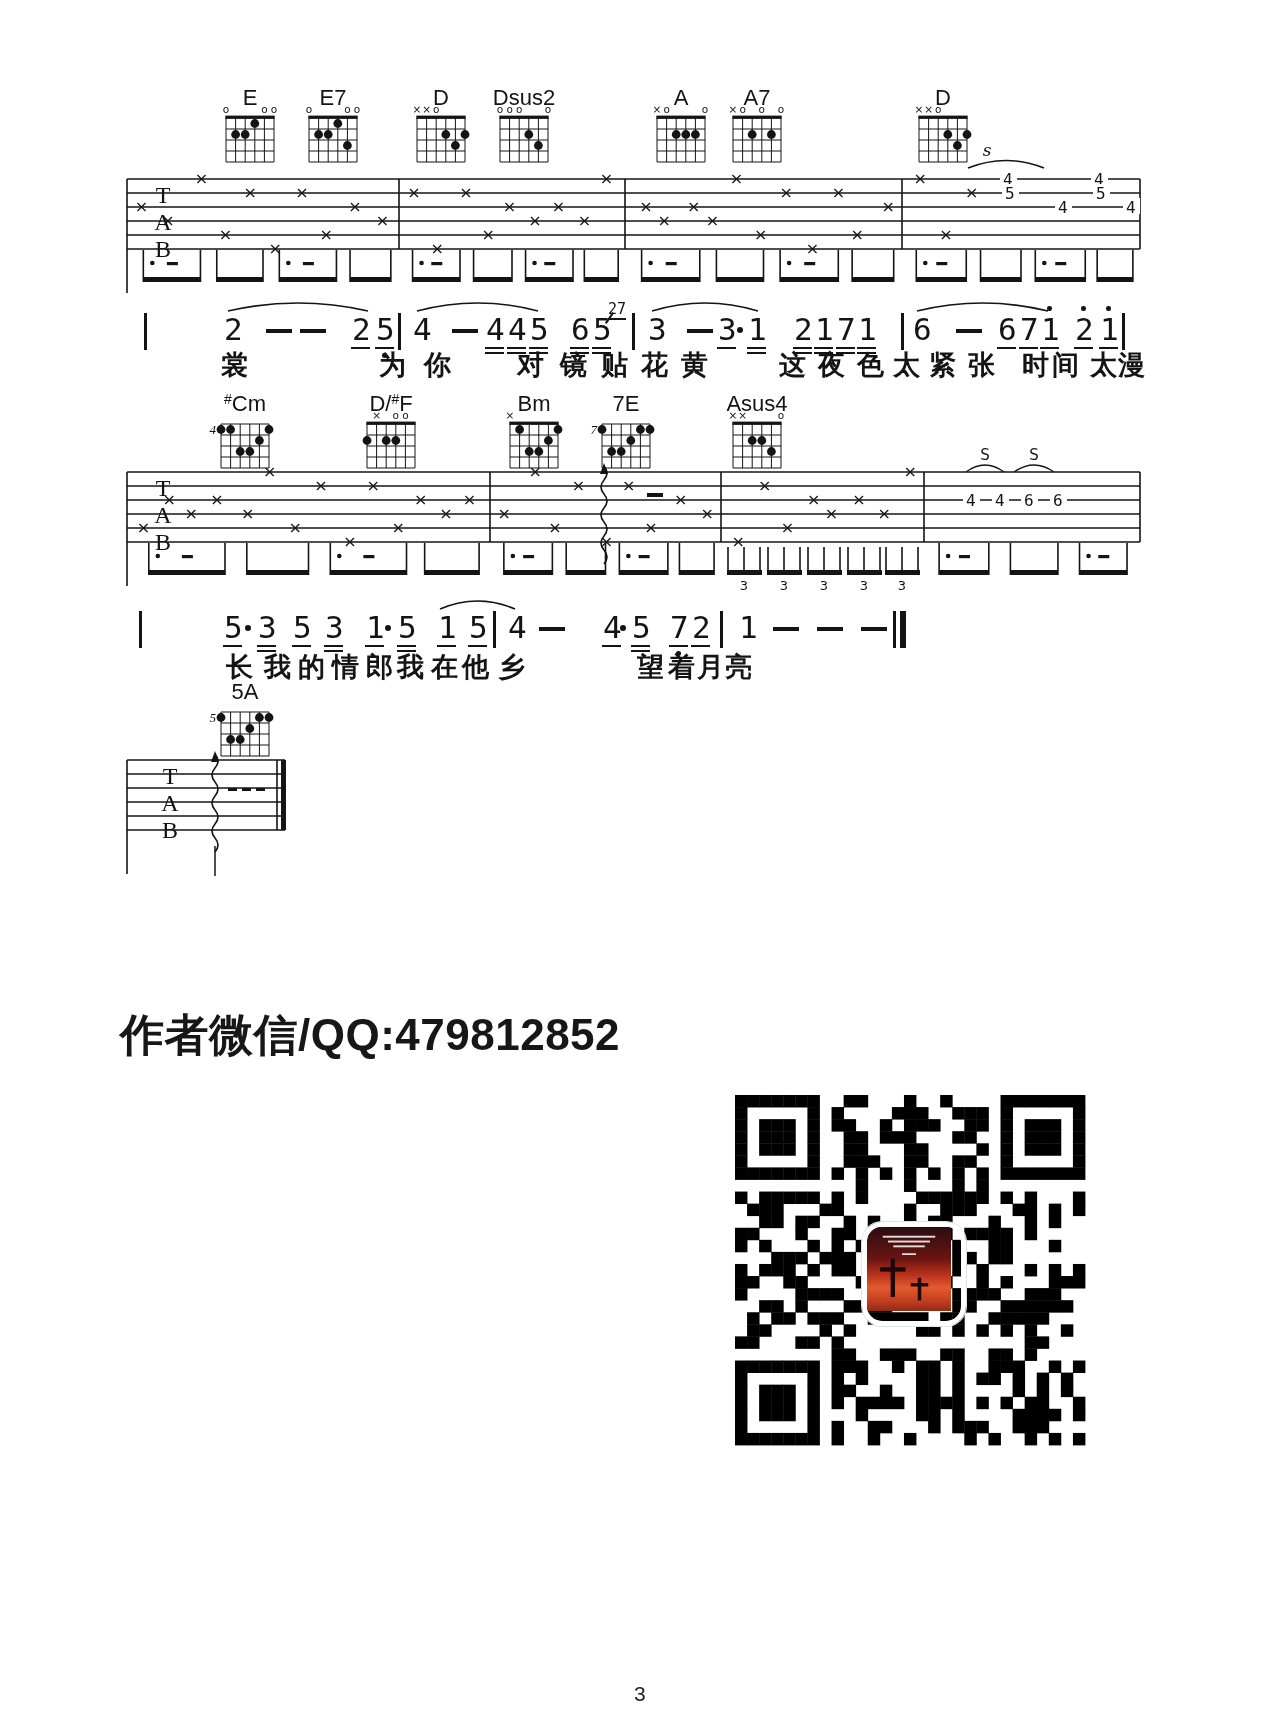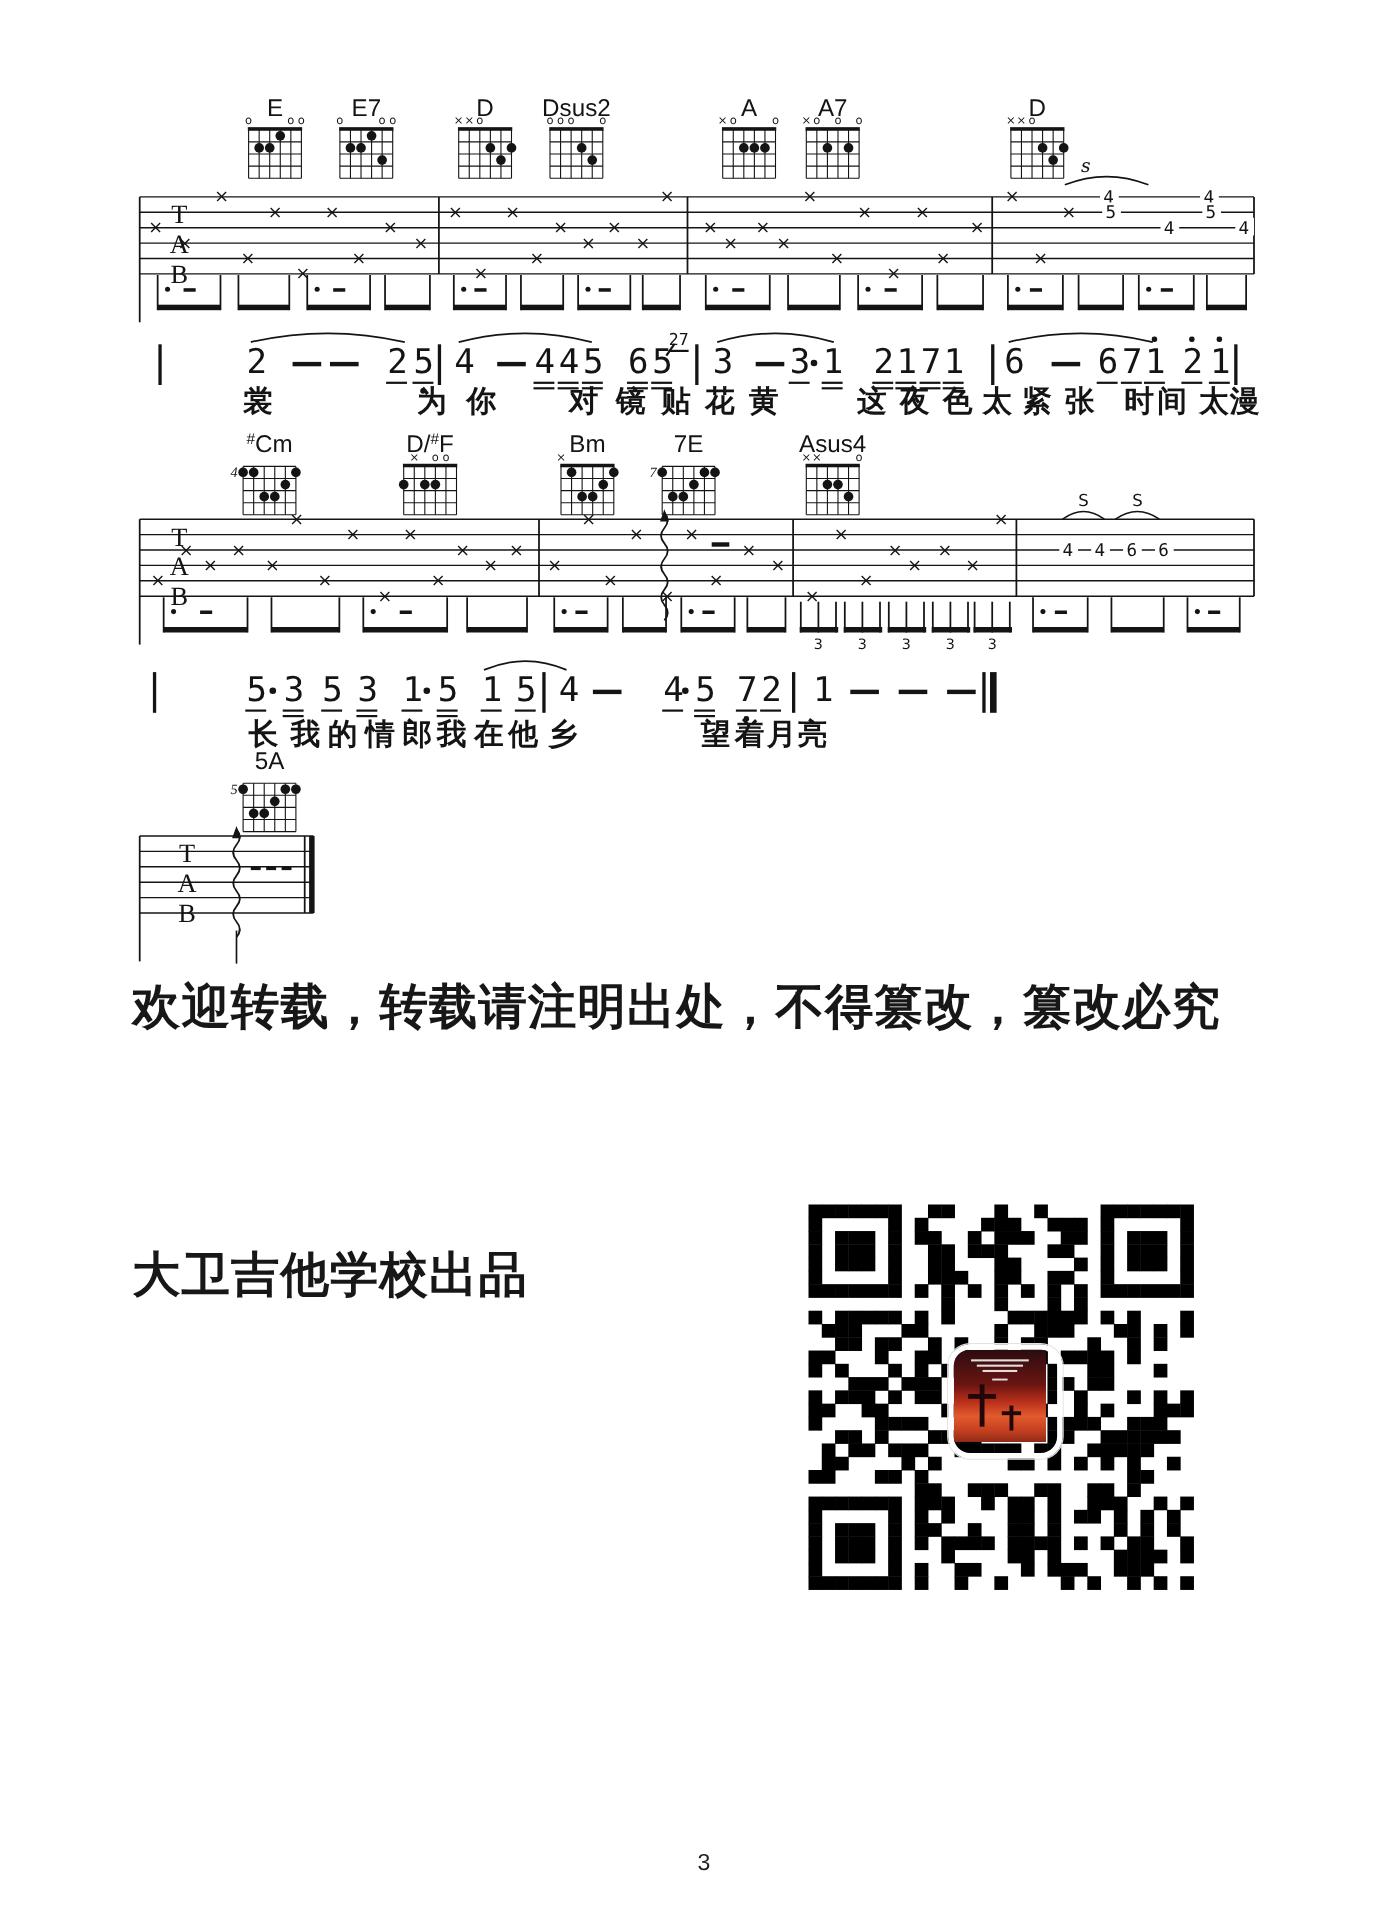--- a/index.html
+++ b/index.html
@@ -1107,22 +1107,21 @@
       <div class="lyr" style="left: 366px; top: 654px;">郎</div>
       <div class="lyr" style="left: 397px; top: 654px;">我</div>
       <div class="lyr" style="left: 431px; top: 654px;">在</div>
       <div class="lyr" style="left: 462px; top: 654px;">他</div>
       <div class="lyr" style="left: 498px; top: 654px;">乡</div>
       <div class="lyr" style="left: 637px; top: 654px;">望</div>
       <div class="lyr" style="left: 668px; top: 654px;">着</div>
       <div class="lyr" style="left: 697px; top: 654px;">月</div>
       <div class="lyr" style="left: 725px; top: 654px;">亮</div>
     </div>
-  <div class="txt notice">欢迎转载，转载请注明出处，不得篡改，篡改必究</div>
-  <div class="txt studio">大卫吉他学校出品</div>
+  <div class="txt contact">作者微信/QQ:479812852</div>
   <div id="qr-logo">
     <svg viewBox="0 0 96 96" width="84" height="84">
       <defs>
         <linearGradient id="lg" x1="0" y1="0" x2="0" y2="1">
           <stop offset="0" stop-color="#2a0c10"></stop>
           <stop offset="0.38" stop-color="#6b1512"></stop>
           <stop offset="0.56" stop-color="#b72f1b"></stop>
           <stop offset="0.72" stop-color="#e25a2d"></stop>
           <stop offset="0.88" stop-color="#c23f1f"></stop>
           <stop offset="1" stop-color="#8f2a16"></stop>

